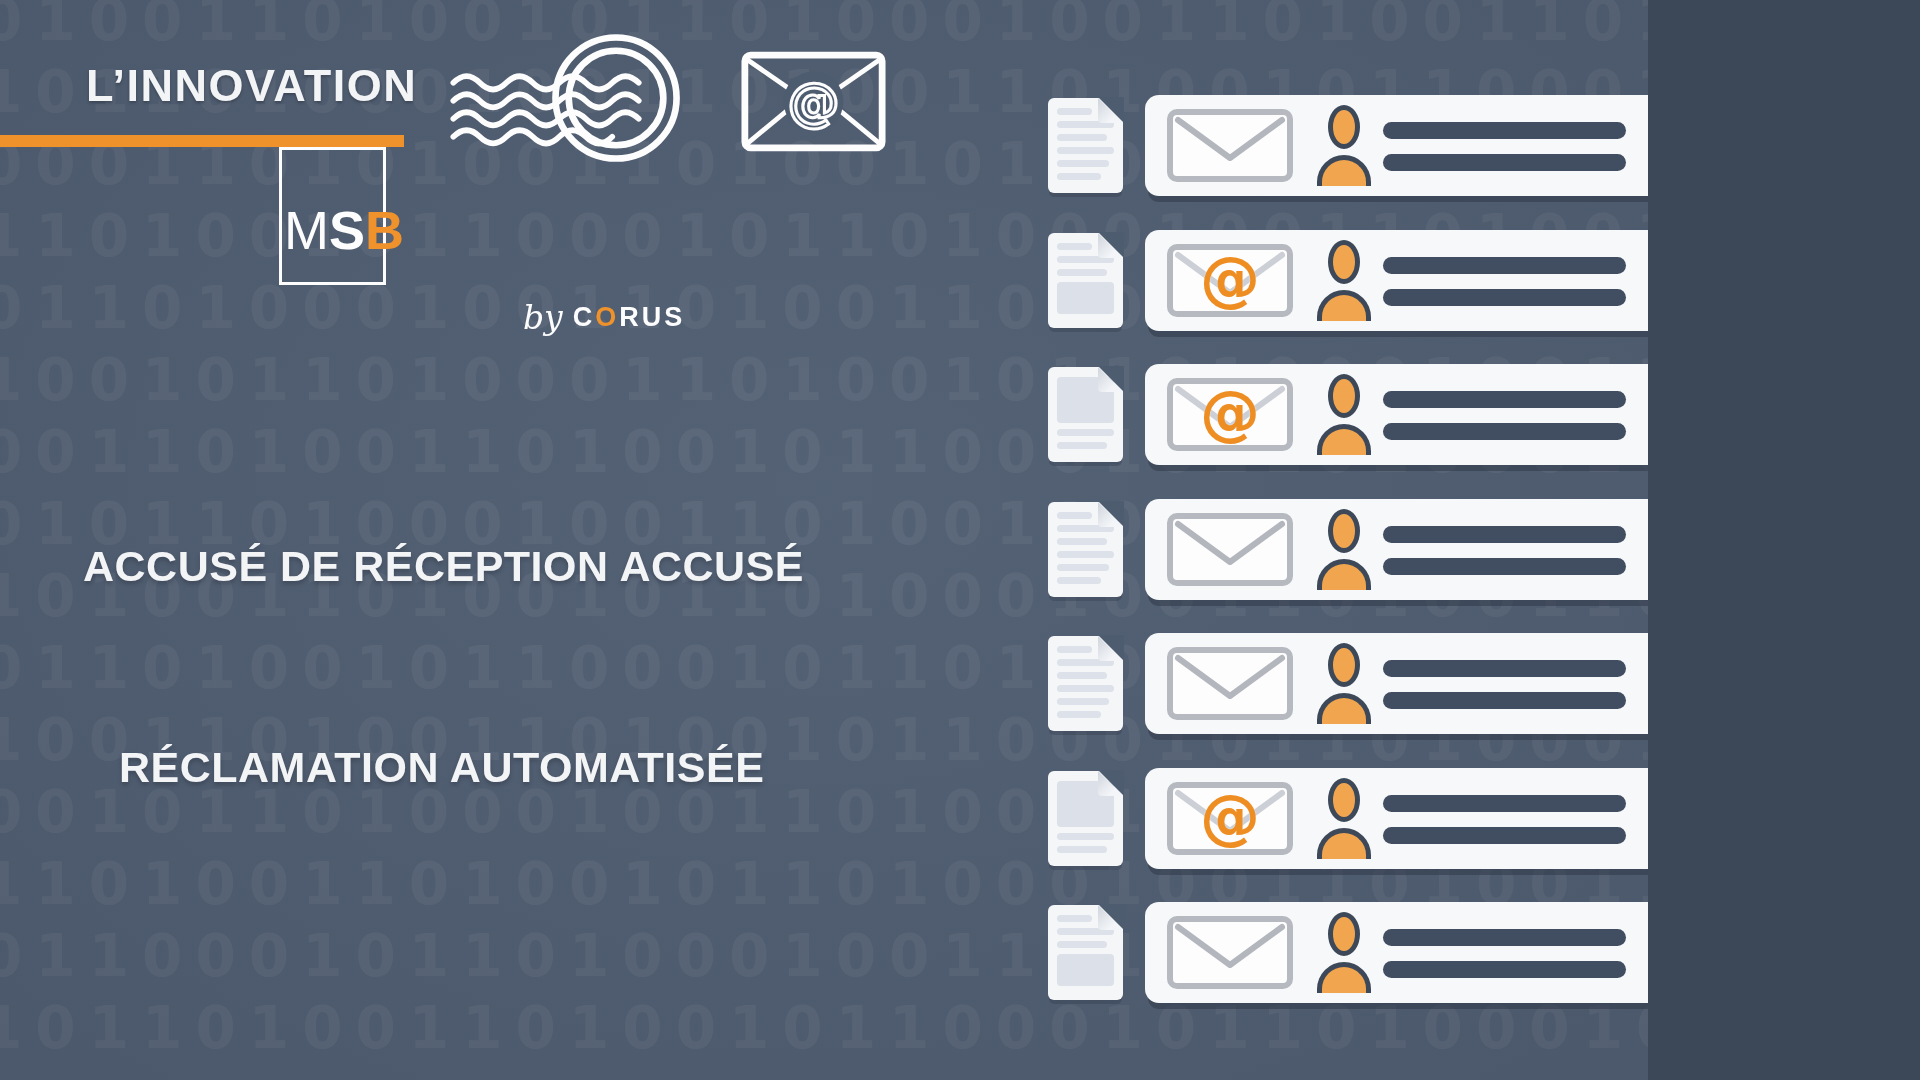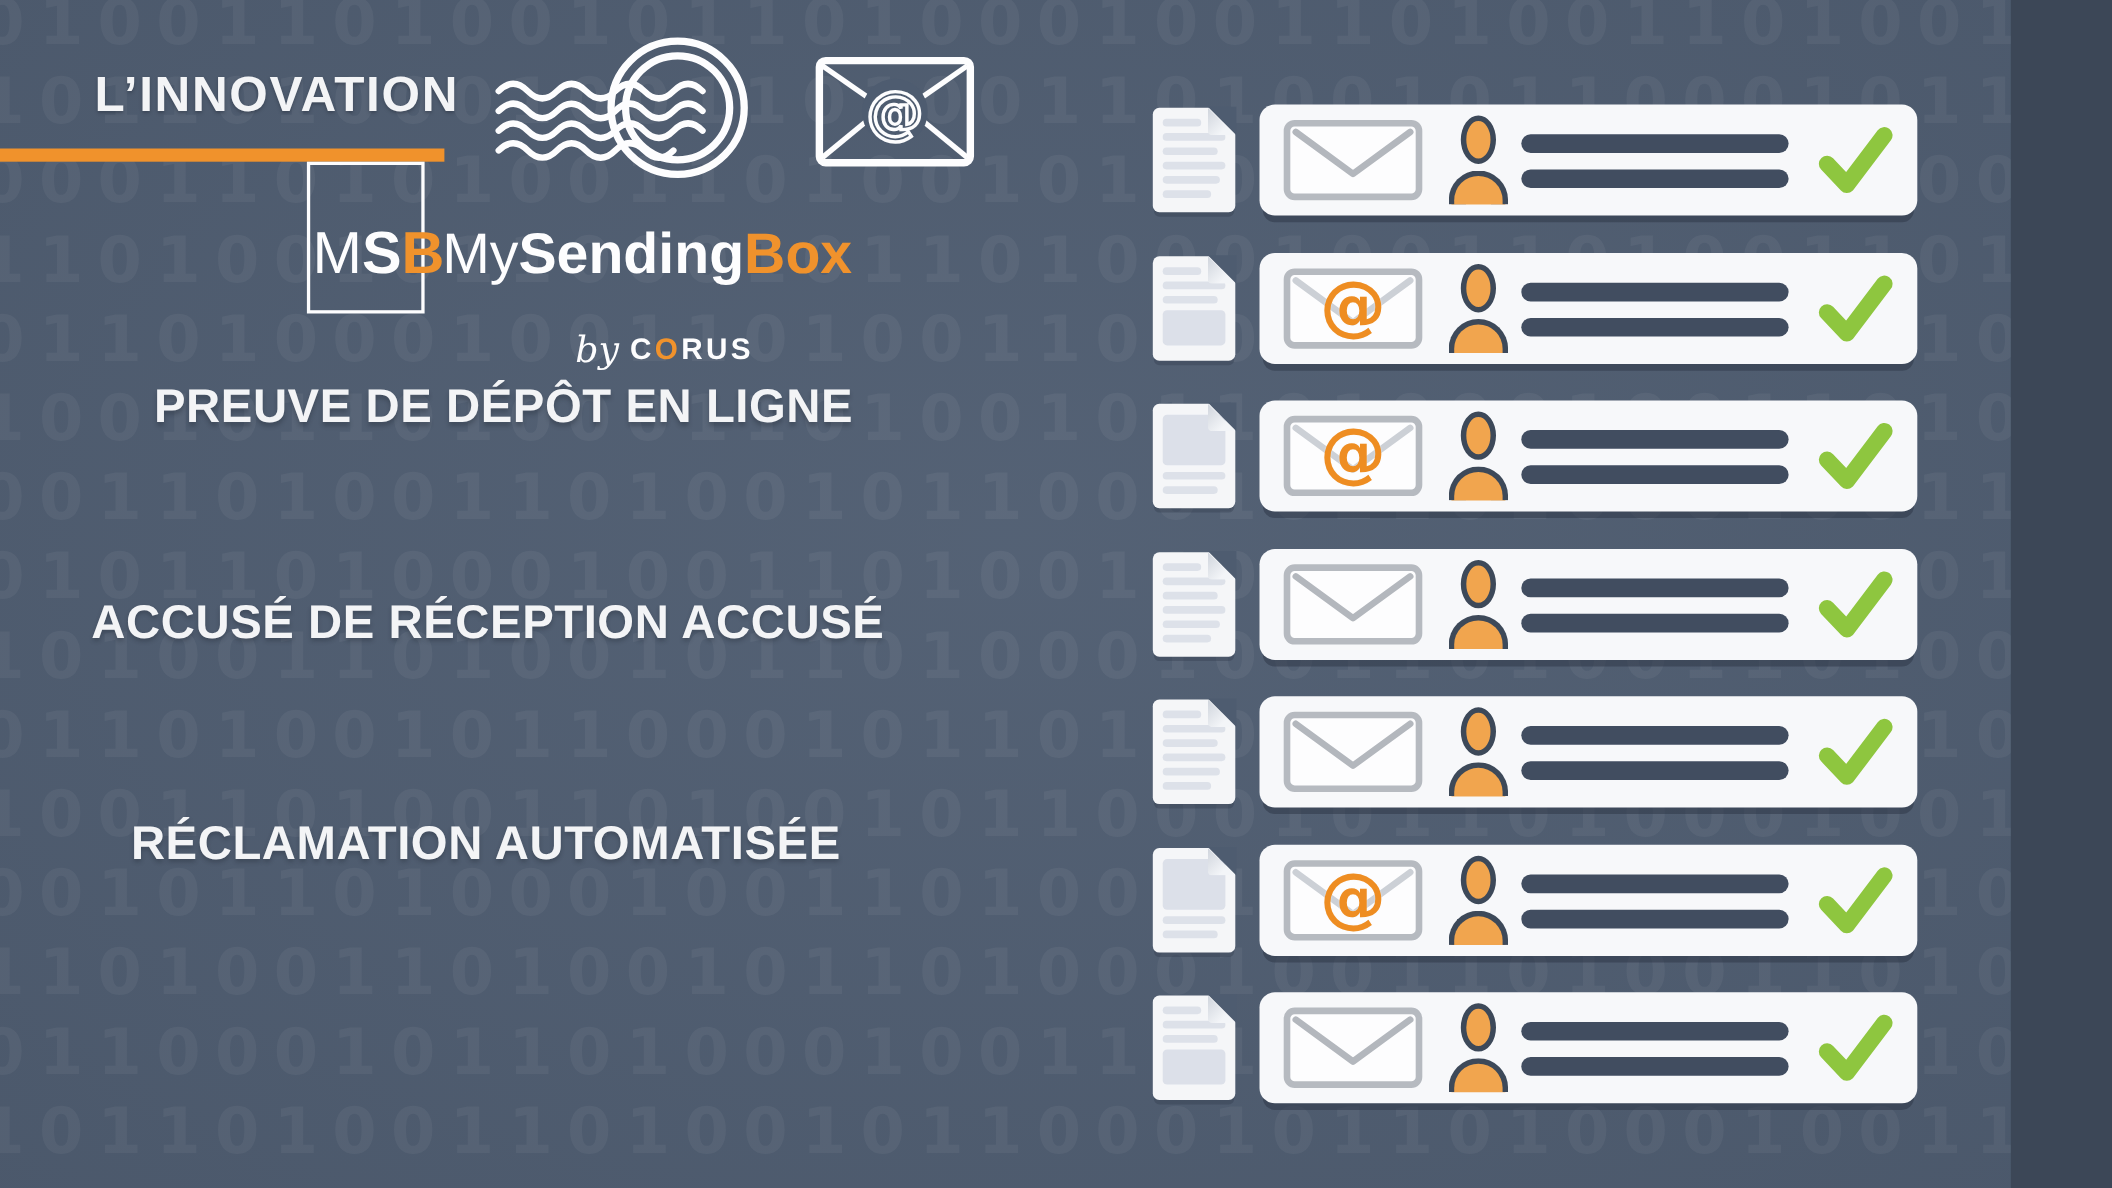--- a/index.html
+++ b/index.html
@@ -1,17 +1,17 @@
 <!DOCTYPE html>
 <html><head>
 <meta charset="utf-8">
 <style>
   html,body { margin:0; padding:0; background:#3c4757; }
   .stage {
-    position:relative; width:1828px; height:1080px; overflow:hidden;
+    position:relative; width:1648px; height:1080px; overflow:hidden;
     background:#4e5c70;
     font-family:"Liberation Sans", sans-serif;
   }
   
   .binary { position:absolute; inset:0; pointer-events:none; }
   .binary-row {
     position:absolute; left:-18px; white-space:nowrap;
     font-family:"DejaVu Sans", sans-serif; font-weight:700;
     font-size:58px; letter-spacing:13px; color:rgba(255,255,255,0.055);
   }
@@ -152,24 +152,22 @@
         <path d="M143 9 L84 50"></path>
       <path d="M7 95 L58 53"></path>
         <path d="M143 95 L92 53"></path>
     </g>
     <circle cx="75" cy="52" r="31" fill="#4e5c70"></circle>
     <text x="75" y="71" text-anchor="middle" font-family="DejaVu Sans, sans-serif" font-size="54" font-weight="700" fill="none" stroke="#fdfdfe" stroke-width="3.2">@</text>
   </svg>
 
   <div class="msb-box"></div>
   <div class="msb-text"><span class="m">M</span><span class="s">S</span><span class="b">B</span></div>
-  <div class="wordmark"><span class="my">My</span><span class="sending">Sending</span><span class="box">Box</span></div>
   <div class="byline"><span class="by">by</span><span class="brand"><span>C</span><span class="o">O</span><span>RUS</span></span></div>
 
-  <div class="feature feature-1">PREUVE DE DÉPÔT EN LIGNE</div>
   <div class="feature feature-2">ACCUSÉ DE RÉCEPTION ACCUSÉ</div>
   <div class="feature feature-3">RÉCLAMATION AUTOMATISÉE</div>
 
   <div class="rows" id="rows">
       <div class="row" style="top: 0px;">
       <div class="doc">
         <div class="doc-body">
             <div class="dline" style="width: 62%;"></div>
             <div class="dline" style="width: 100%;"></div>
             <div class="dline" style="width: 88%;"></div>

